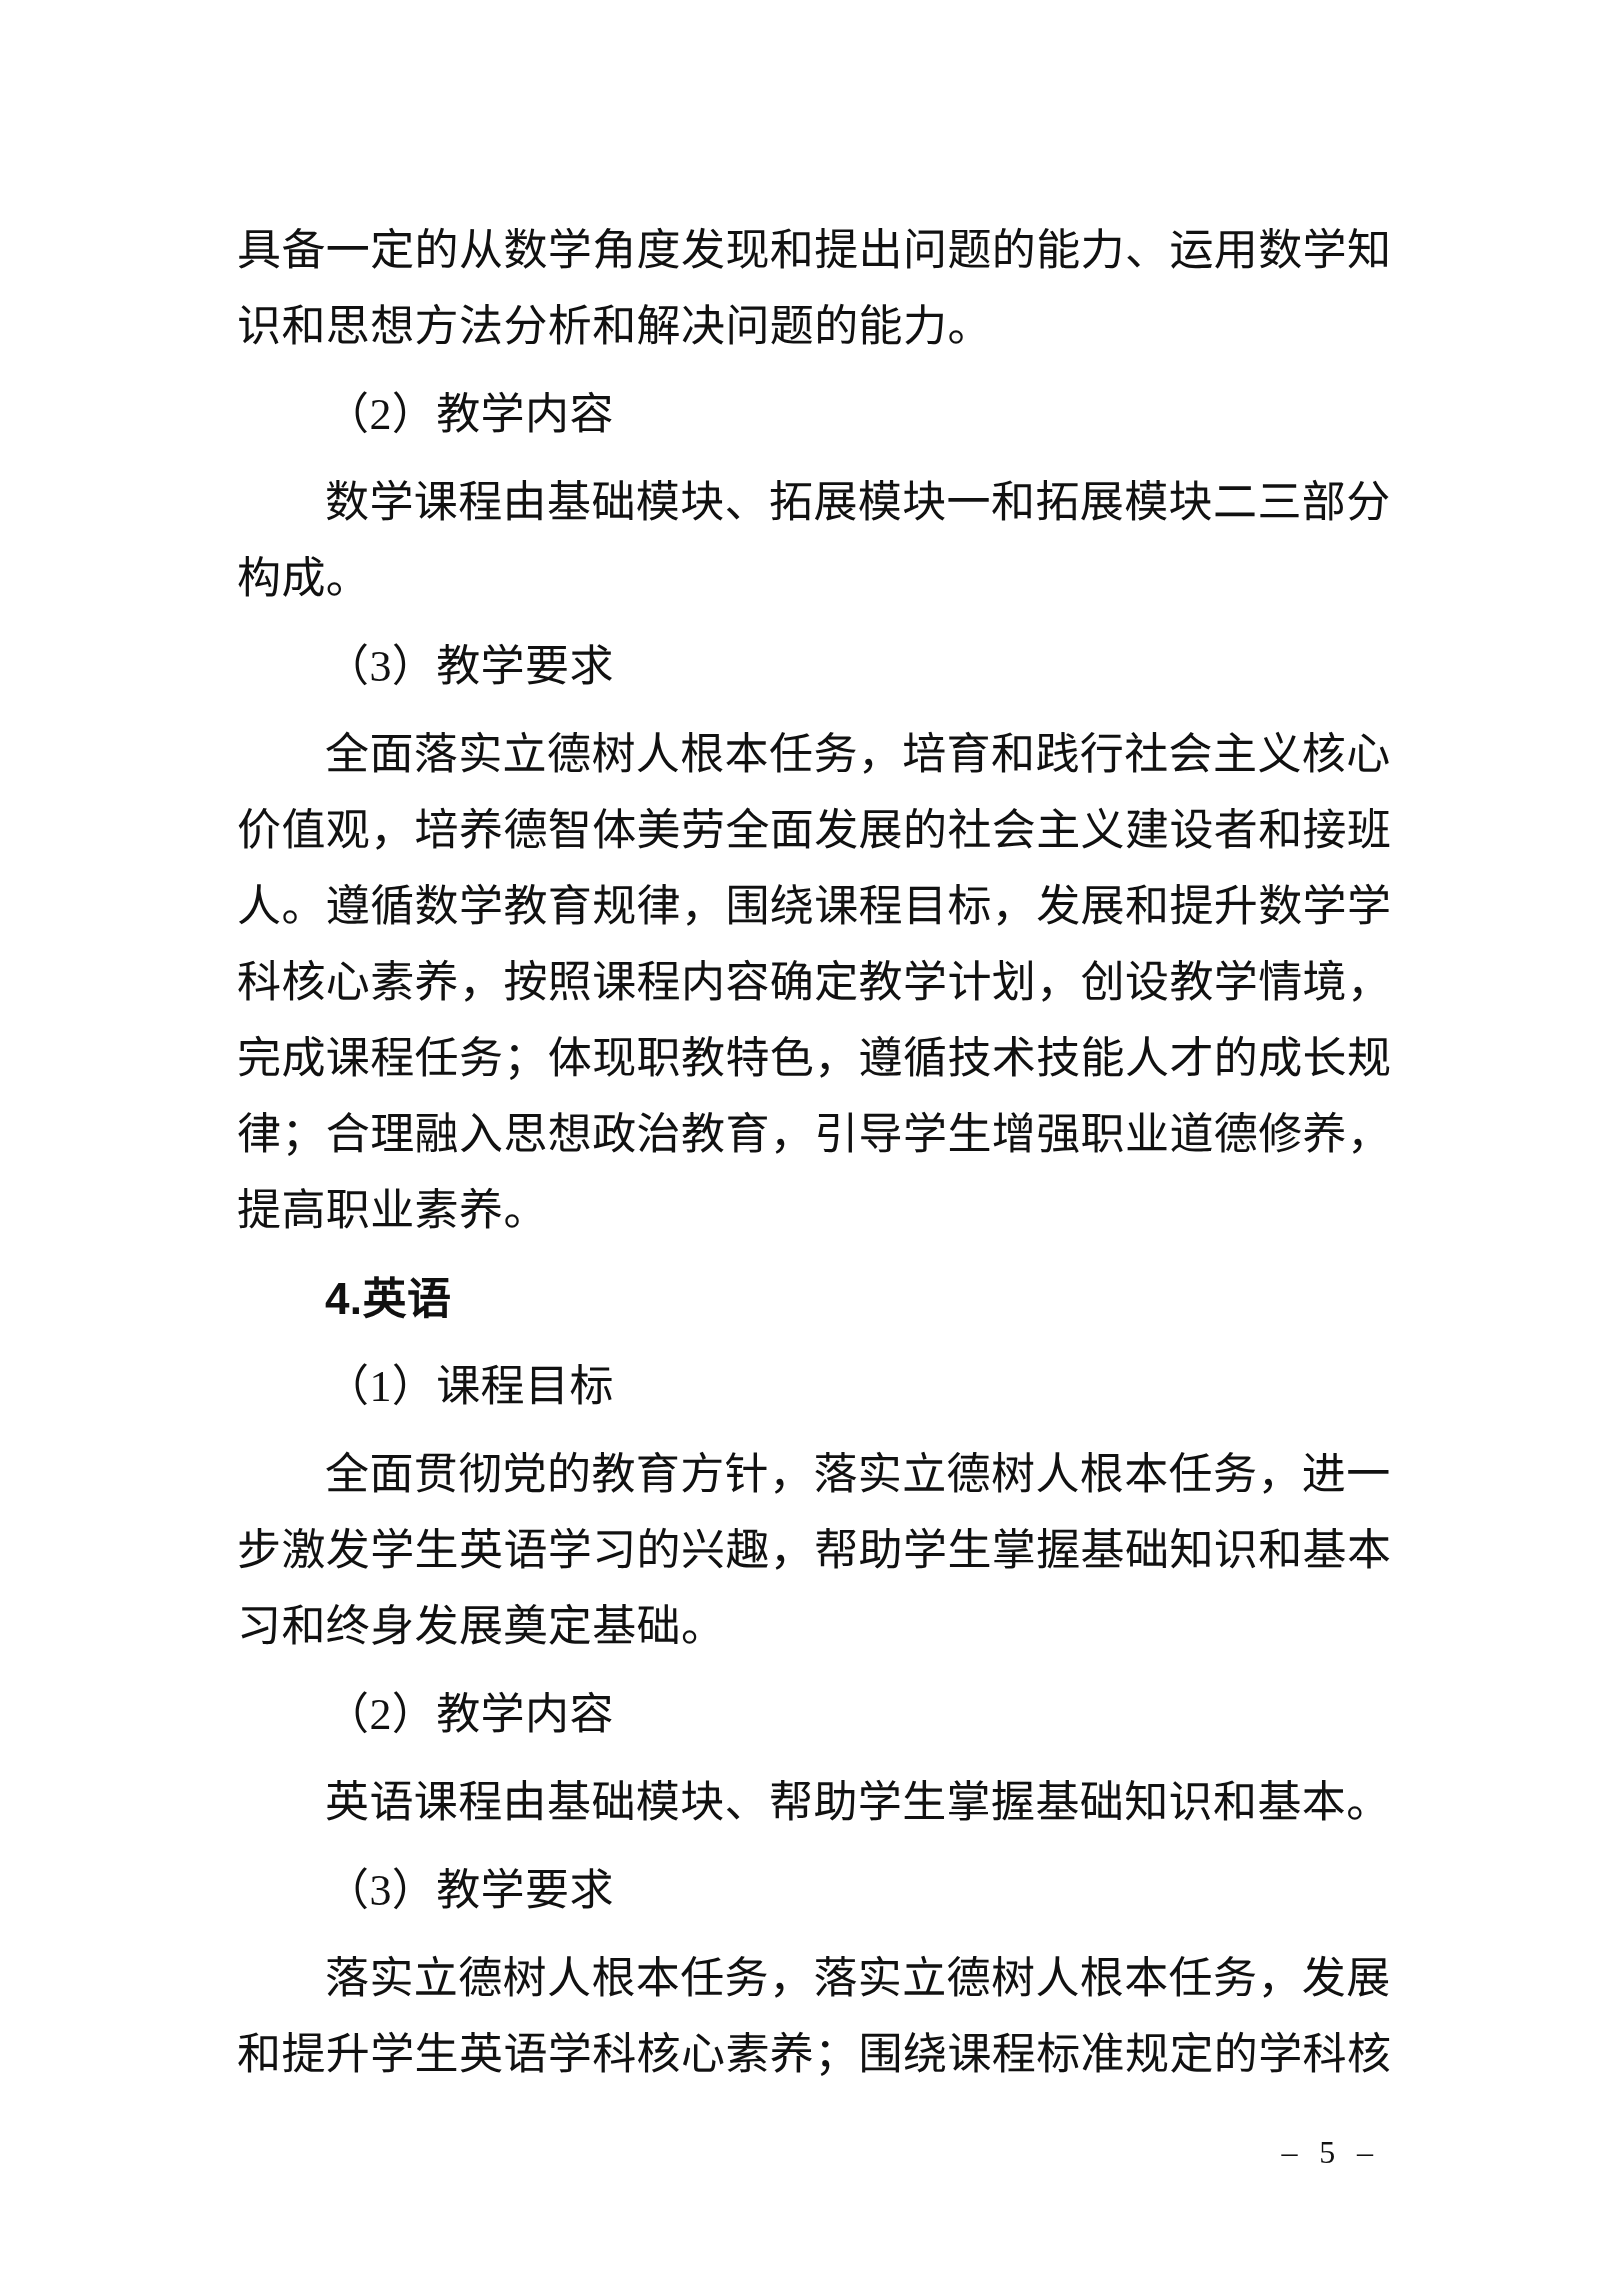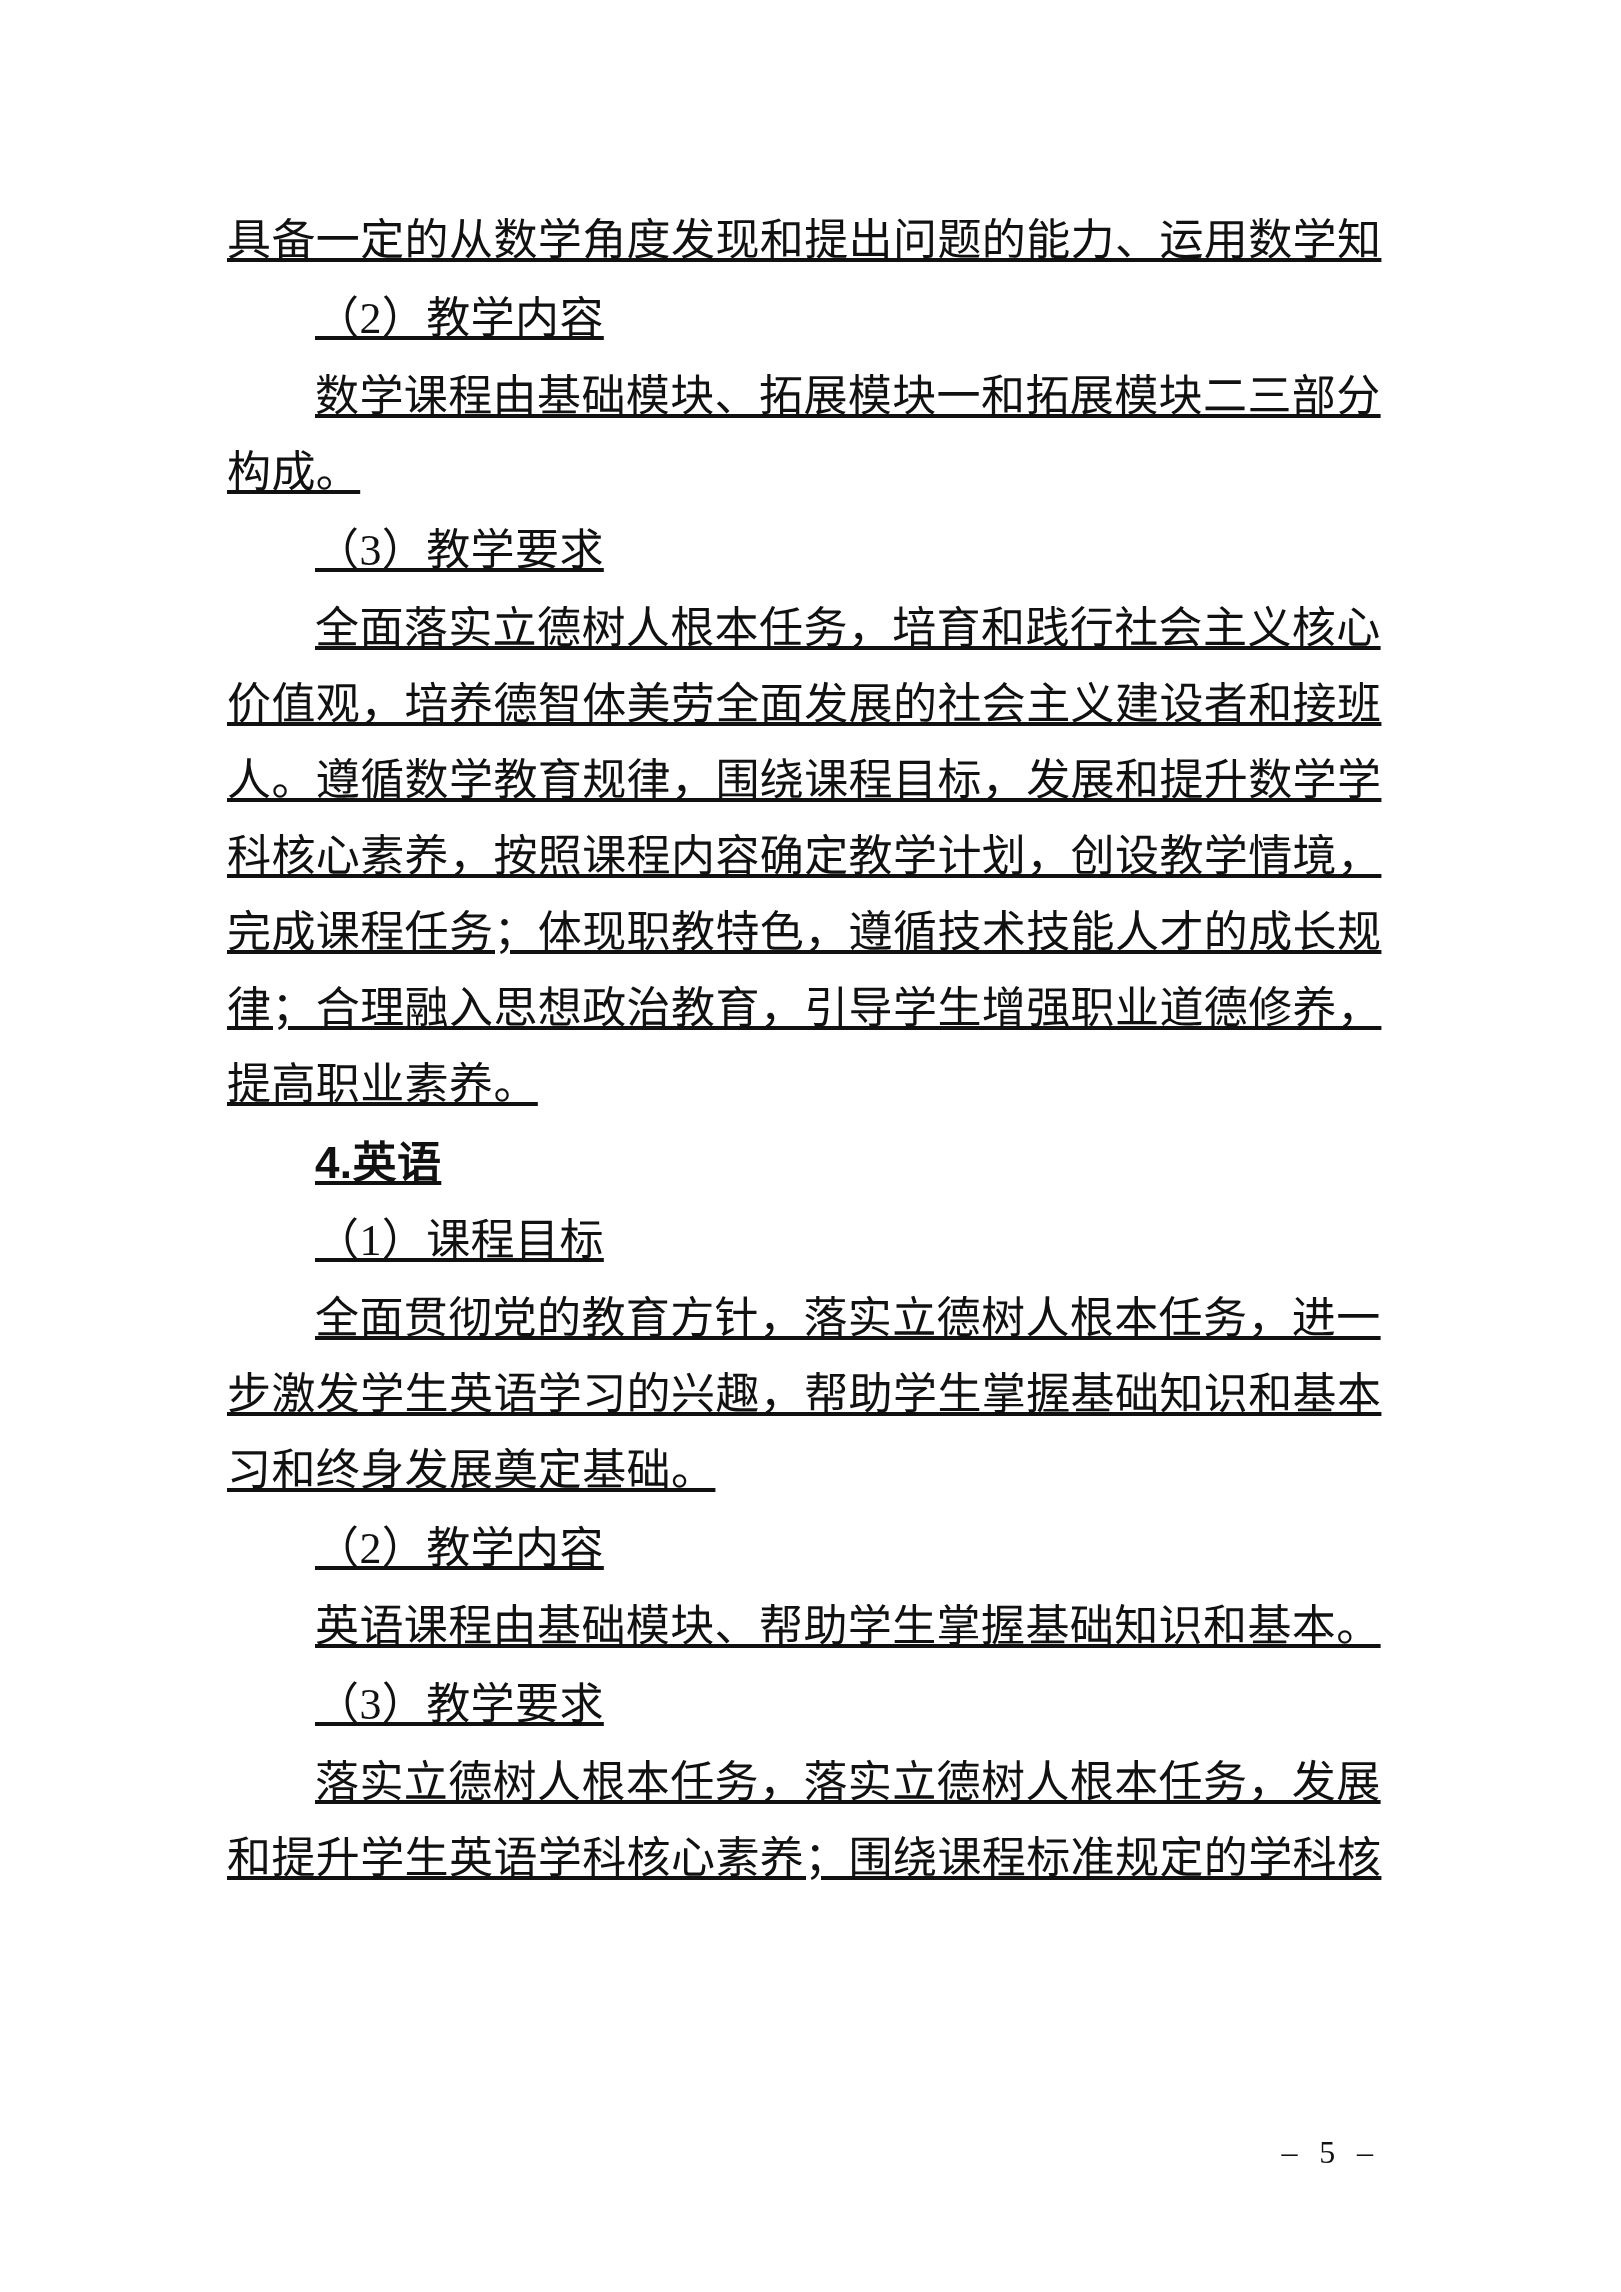--- a/index.html
+++ b/index.html
@@ -23,23 +23,22 @@
     height: 2293px;
     background: #ffffff;
   }
   .text-block {
     position: absolute;
     left: 225px;
     top: 201px;
     width: 1149px;
   }
   .paragraph {
-    margin: 2px;
+    margin: 12px;
     padding: 0;
-    text-decoration: underline;
   }
   .line {
     font-size: 44px;
     line-height: 76px;
     height: 76px;
     letter-spacing: 0.4px;
     white-space: nowrap;
     font-weight: normal;
   }
   .line.indent {
@@ -62,20 +61,21 @@
     color: #111111;
   }
 </style>
 </head>
 <body>
 
 <div class="page">
   <div class="text-block">
       <div class="paragraph">
         <div class="line">具备一定的从数学角度发现和提出问题的能力、运用数学知</div>
+        <div class="line">识和思想方法分析和解决问题的能力。</div>
       </div>
       <div class="paragraph">
         <div class="line indent">（2）教学内容</div>
       </div>
       <div class="paragraph">
         <div class="line indent">数学课程由基础模块、拓展模块一和拓展模块二三部分</div>
         <div class="line">构成。</div>
       </div>
       <div class="paragraph">
         <div class="line indent">（3）教学要求</div>

